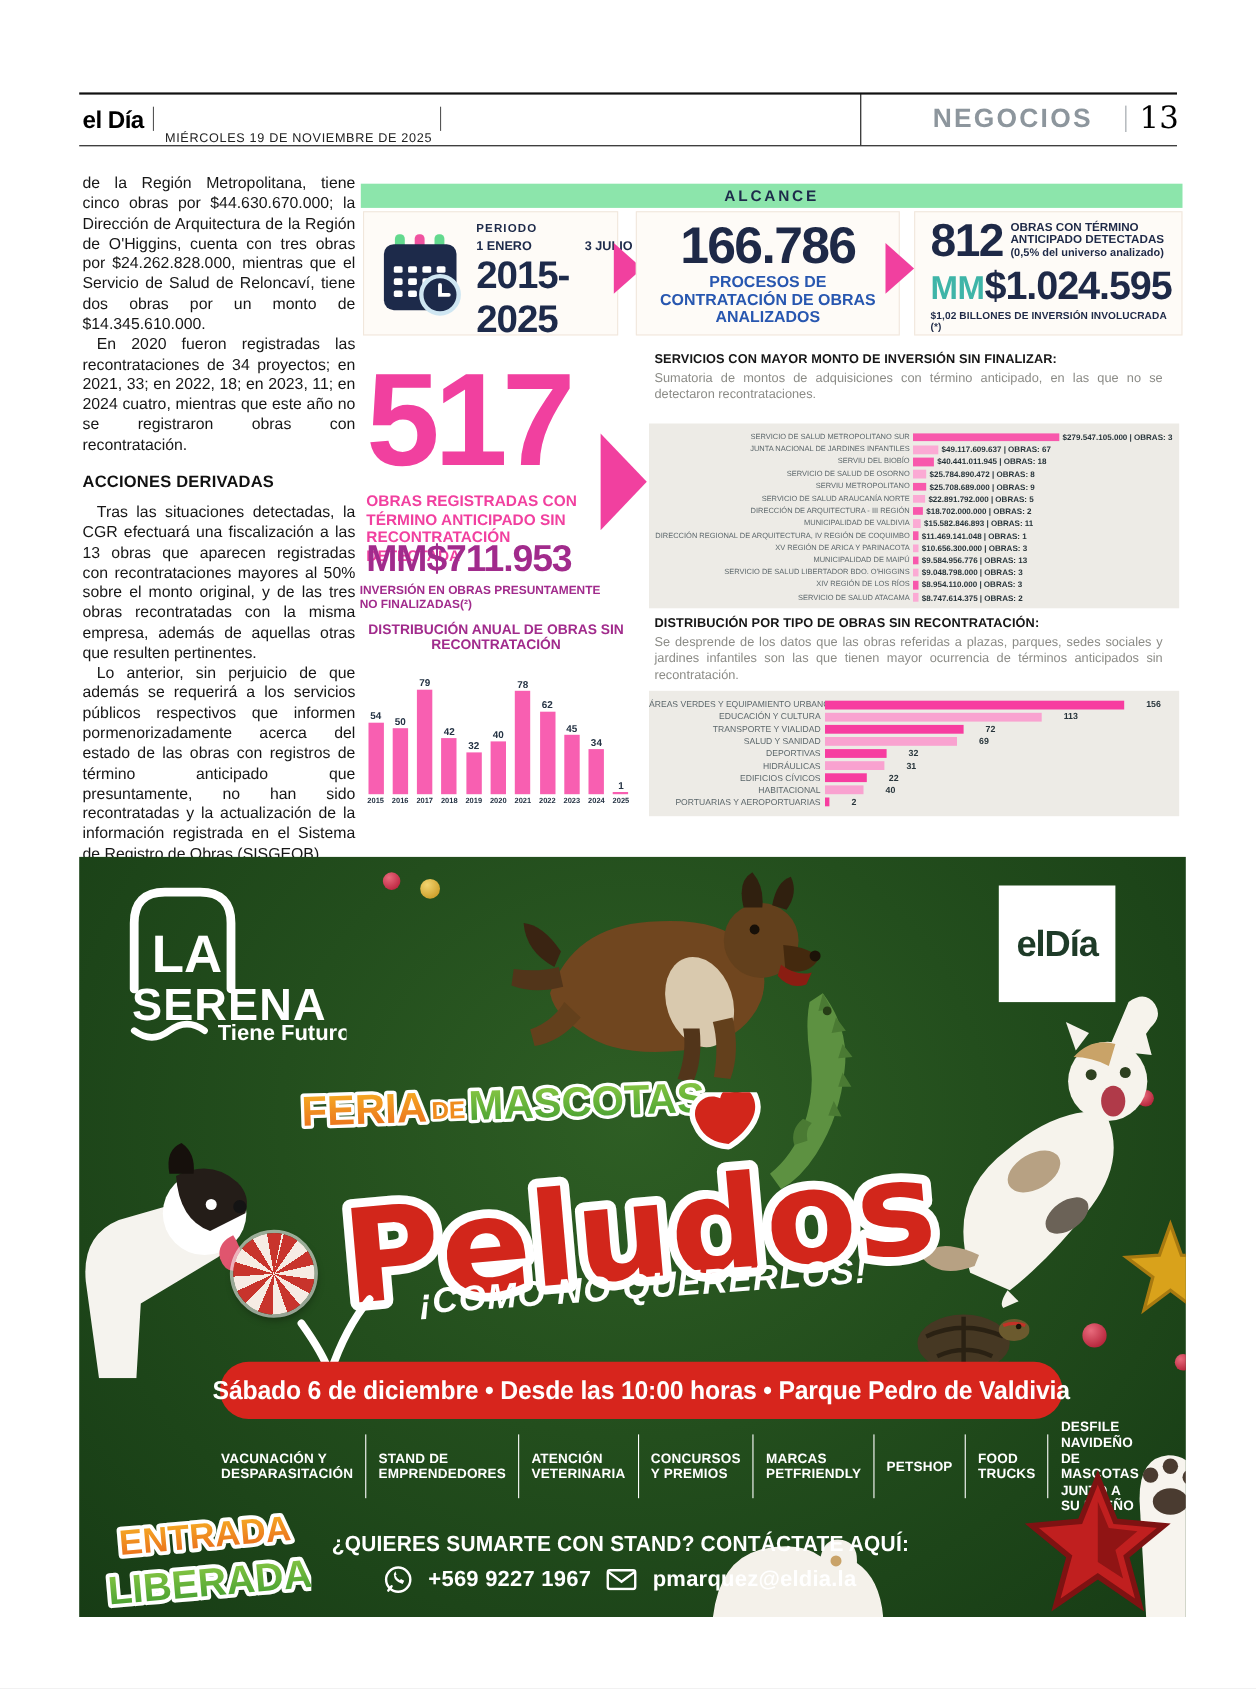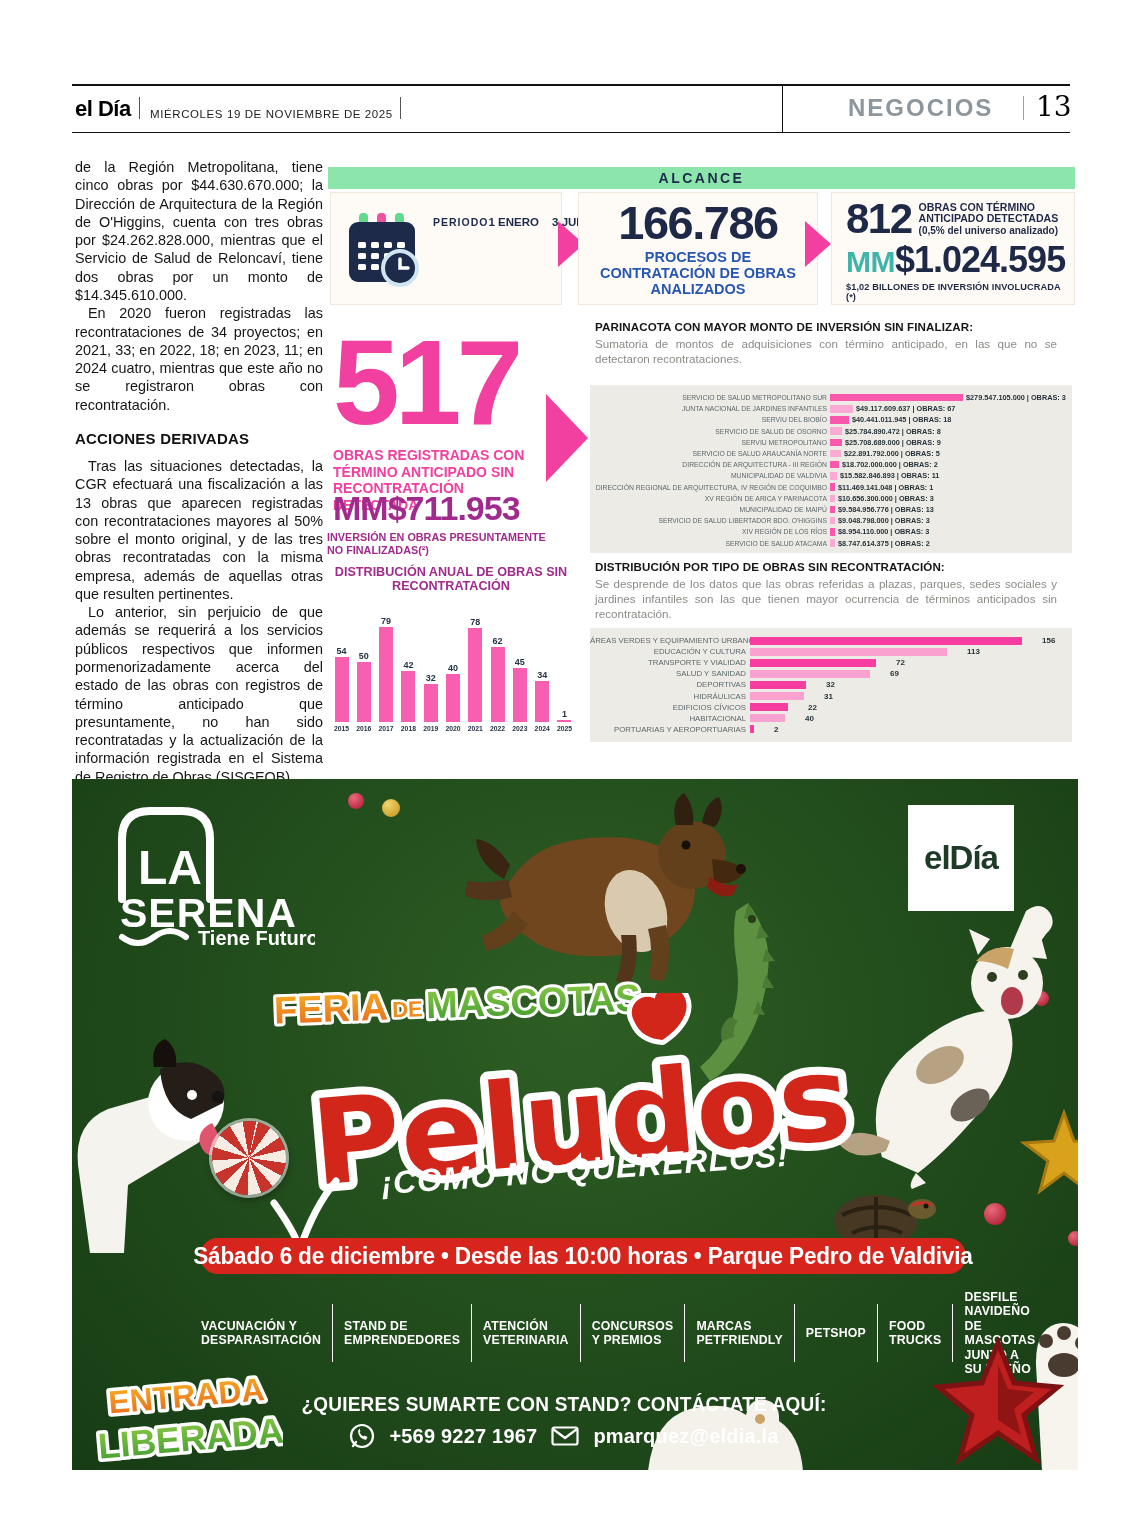--- a/index.html
+++ b/index.html
@@ -5,39 +5,39 @@
   html,body{margin:0;padding:0;background:#e8e8e8;}
   .page{position:relative;width:1142px;height:1535px;margin:0 auto;background:#ffffff;
         font-family:"Liberation Sans",sans-serif;overflow:hidden;}
   [data-name]{box-sizing:border-box;}
 
   
   .rule-top{position:absolute;left:72px;top:84px;width:998px;height:2px;background:#111;}
   .rule-bottom{position:absolute;left:72px;top:132px;width:998px;height:1px;background:#111;}
   .hdr-brand{position:absolute;left:75px;top:96px;font-size:22px;font-weight:800;color:#000;letter-spacing:-0.5px;}
   .hdr-sep1{position:absolute;left:139px;top:97px;width:1px;height:22px;background:#555;}
-  .hdr-date{position:absolute;left:150px;top:108px;font-size:11.5px;color:#222;letter-spacing:0.6px;}
+  .hdr-date{position:absolute;left:150px;top:120px;font-size:11.5px;color:#222;letter-spacing:0.6px;}
   .hdr-sep2{position:absolute;left:400px;top:97px;width:1px;height:22px;background:#555;}
   .hdr-vdiv{position:absolute;left:782px;top:85px;width:1px;height:47px;background:#111;}
   .hdr-section{position:absolute;left:848px;top:94px;font-size:24px;font-weight:800;color:#8d969d;letter-spacing:2px;}
   .hdr-pagesep{position:absolute;left:1023px;top:96px;width:1px;height:24px;background:#9aa0a5;}
   .hdr-page{position:absolute;left:1036px;top:90px;font-family:"DejaVu Serif",serif;font-size:28px;color:#000;}
 
   
   .article{position:absolute;left:75px;top:158px;width:248px;color:#161616;}
   .art-p{margin:0;font-size:14.4px;line-height:1.27;text-align:justify;text-indent:13px;}
   .art-p.first{text-indent:0;}
   .art-subhead{margin:16px 0 10px 0;font-size:15px;font-weight:800;letter-spacing:0.2px;color:#111;}
 
   
   .alcance-banner{position:absolute;left:328px;top:167px;width:747px;height:22px;background:#8ce5ab;
       display:flex;align-items:center;justify-content:center;font-size:14px;font-weight:800;color:#1d2a4a;letter-spacing:2.5px;}
   .stat-box{position:absolute;top:192px;height:113px;background:#fefbf7;border:1.5px solid #f1e7dc;}
   .box-period{left:330px;width:232px;display:flex;align-items:center;padding:10px 8px 10px 12px;gap:10px;}
-  .period-right{display:flex;flex-direction:row;margin-top:16px;}
+  .period-right{display:flex;flex-direction:column;margin-top:16px;}
   .period-label{font-size:10.5px;font-weight:700;color:#1d2a4a;letter-spacing:1px;margin-bottom:4px;}
   .period-dates{display:flex;justify-content:space-between;width:142px;font-size:11.5px;font-weight:800;color:#1d2a4a;}
   .period-years{font-size:35px;font-weight:800;color:#1d2a4a;letter-spacing:-1px;margin-top:1px;}
   .arrow-pink{position:absolute;width:0;height:0;border-style:solid;}
   .arrow-1{left:558px;top:221px;border-width:23px 0 23px 26px;border-color:transparent transparent transparent #f1409f;}
   .box-processes{left:578px;width:240px;display:flex;flex-direction:column;align-items:center;justify-content:center;}
   .big-number{font-weight:800;color:#1e2947;letter-spacing:-1.5px;line-height:1;}
   .processes-number{font-size:47px;}
   .processes-label{margin-top:4px;font-size:14.5px;font-weight:800;color:#2857b0;text-align:center;line-height:1.1;width:220px;}
   .arrow-2{left:805px;top:221px;border-width:23px 0 23px 26px;border-color:transparent transparent transparent #f1409f;}
@@ -88,21 +88,21 @@
 
   
   .ad{position:absolute;left:72px;top:779px;width:1006px;height:691px;overflow:hidden;
       background:radial-gradient(ellipse at 50% 35%, #2e5e24 0%, #234e1d 45%, #173c15 100%);}
   .ad *{position:absolute;}
   .eldia-badge{left:836px;top:26px;width:106px;height:106px;background:#fff;display:flex;align-items:center;justify-content:center;
       font-size:33px;font-weight:800;color:#1e3b28;letter-spacing:-1px;}
   .ball{border-radius:50%;}
   .tagline{left:268px;top:372px;width:490px;text-align:center;color:#fff;font-weight:800;font-style:italic;
       font-size:32px;letter-spacing:1px;transform:rotate(-4deg);white-space:nowrap;}
-  .red-banner{left:128px;top:459px;width:766px;height:36px;background:#d7251d;border-radius:26px;
+  .red-banner{left:128px;top:459px;width:766px;height:52px;background:#d7251d;border-radius:26px;
       display:flex;align-items:center;justify-content:center;}
   .red-banner span{position:static;color:#fff;font-weight:800;font-size:23.5px;letter-spacing:-0.2px;
       transform:scaleX(0.96);white-space:nowrap;}
   .categories{left:118px;top:518px;width:790px;height:72px;display:flex;align-items:center;position:absolute;}
   .cat-item{position:static;color:#fff;font-weight:800;font-size:12.3px;line-height:1.18;letter-spacing:0.2px;
       padding:0 11px;display:flex;align-items:center;height:58px;border-right:1.5px solid #fff;
       transform:none;max-width:150px;}
   .cat-item:last-child{border-right:none;}
   .candy{left:140px;top:342px;width:74px;height:74px;border-radius:50%;
       background:repeating-conic-gradient(#c8342c 0 21deg,#f6ece4 21deg 42deg);
@@ -262,21 +262,21 @@
         <span class="abar-bar" data-name="bar" style="height:41px;background:#f85fb1"></span>
         <span class="abar-year" data-name="bar-year">2024</span>
       </div>
       <div class="abar-col" data-name="annual-bar">
         <span class="abar-val" data-name="bar-value">1</span>
         <span class="abar-bar" data-name="bar" style="height:2px;background:#f85fb1"></span>
         <span class="abar-year" data-name="bar-year">2025</span>
       </div>
     </div>
 
-  <div class="svc-title" data-name="services-chart-title">PARINACOTA CON MAYOR MONTO DE INVERSIÓN SIN FINALIZAR:</div>
+  <div class="svc-title" data-name="services-chart-title">SERVICIOS CON MAYOR MONTO DE INVERSIÓN SIN FINALIZAR:</div>
   <div class="svc-desc" data-name="services-chart-subtitle">Sumatoria de montos de adquisiciones con término anticipado, en las que no se detectaron recontrataciones.</div>
   <div class="services-chart" data-name="services-chart">
       <div class="svc-row" data-name="services-chart-row">
         <span class="svc-label" data-name="service-name">SERVICIO DE SALUD METROPOLITANO SUR</span>
         <span class="svc-bar" data-name="service-bar" style="width:133px;background:#f858ac"></span>
         <span class="svc-val" data-name="service-value">$279.547.105.000 | OBRAS: 3</span>
       </div>
       <div class="svc-row" data-name="services-chart-row">
         <span class="svc-label" data-name="service-name">JUNTA NACIONAL DE JARDINES INFANTILES</span>
         <span class="svc-bar" data-name="service-bar" style="width:23px;background:#fbaad4"></span>

